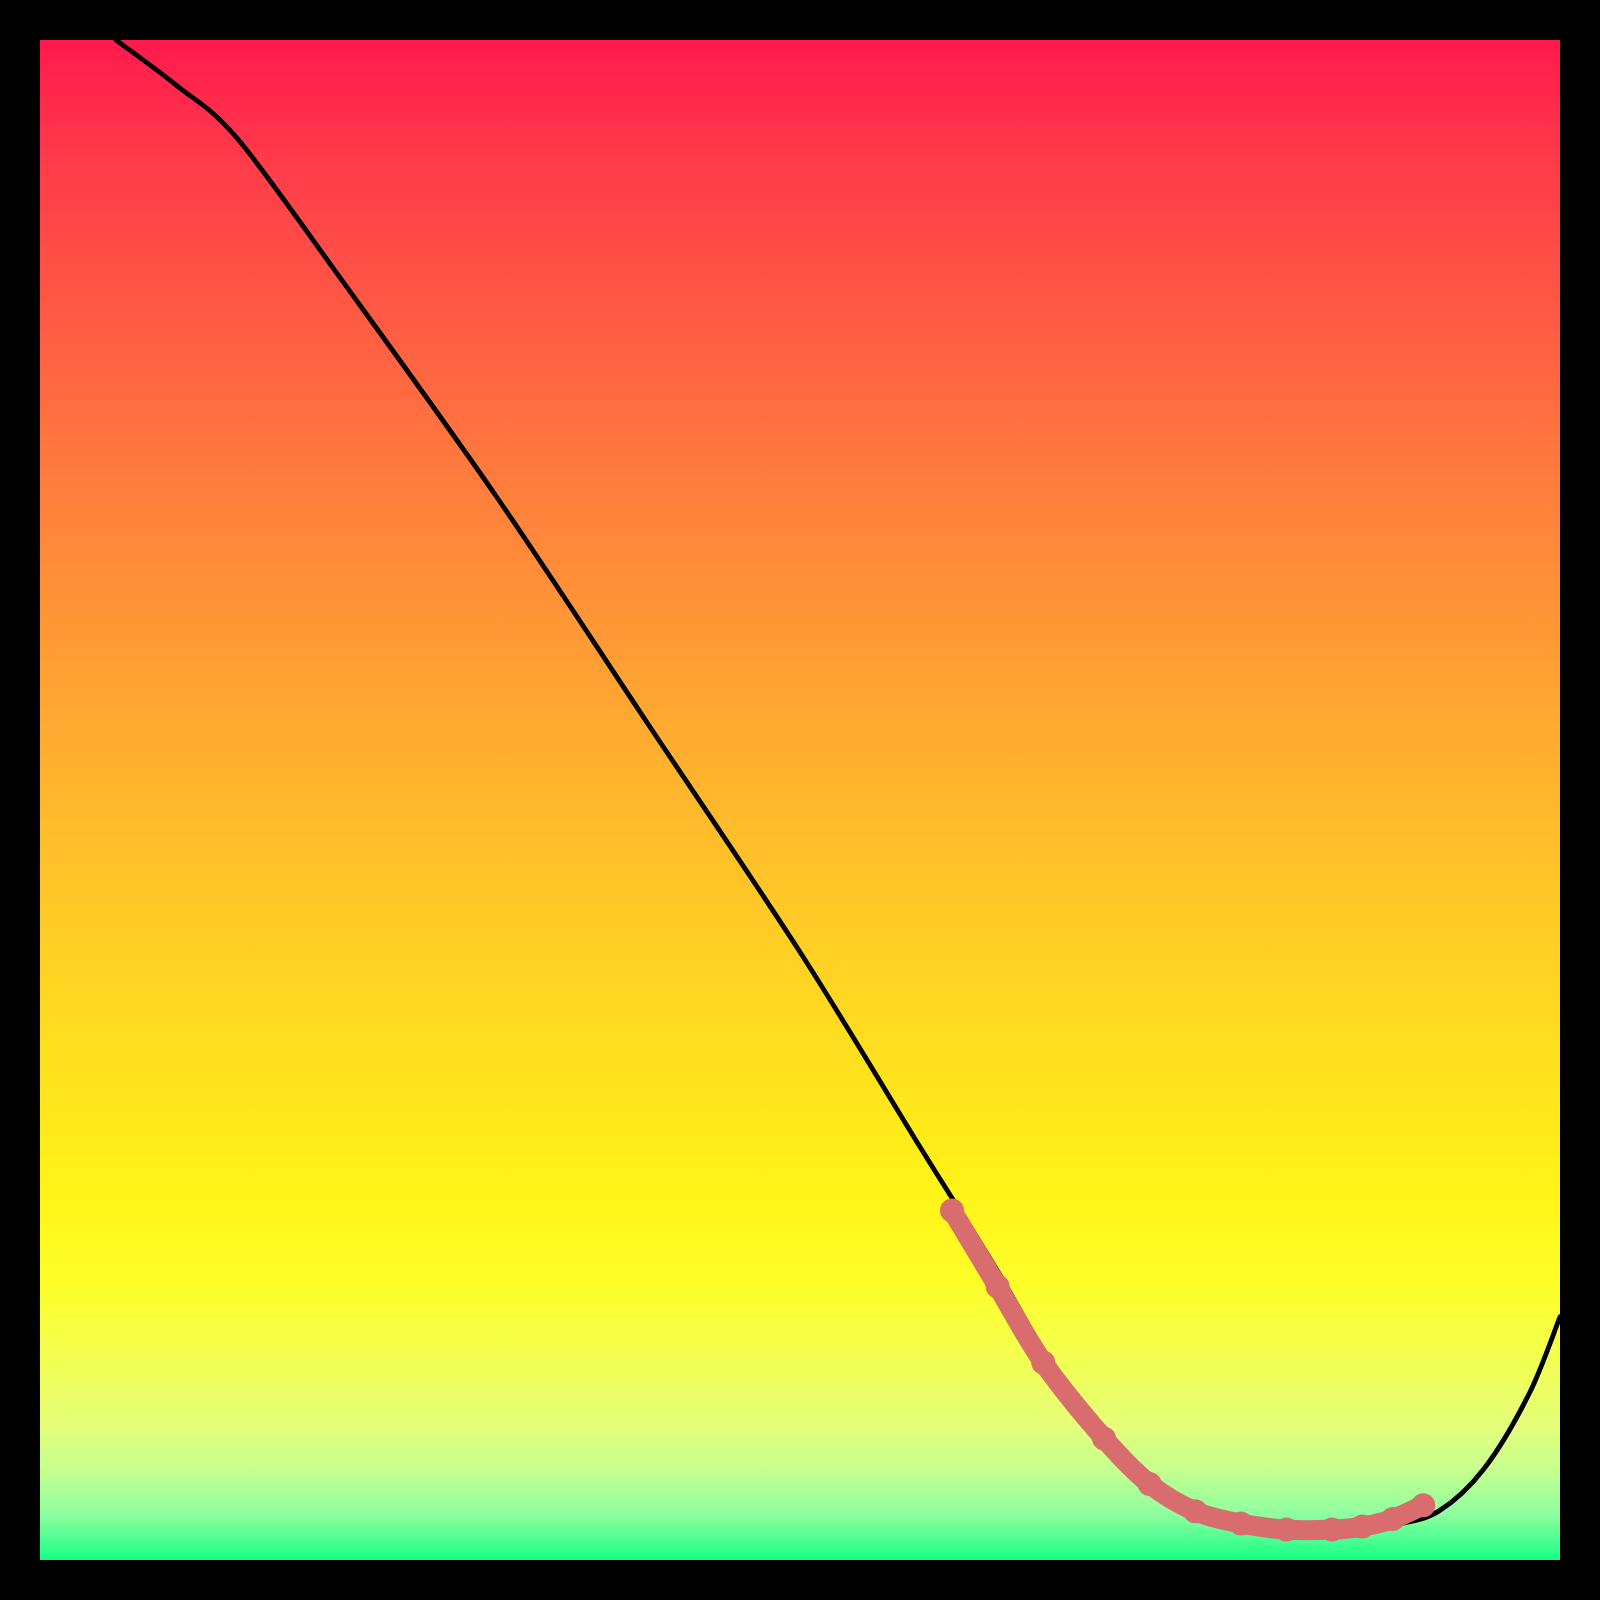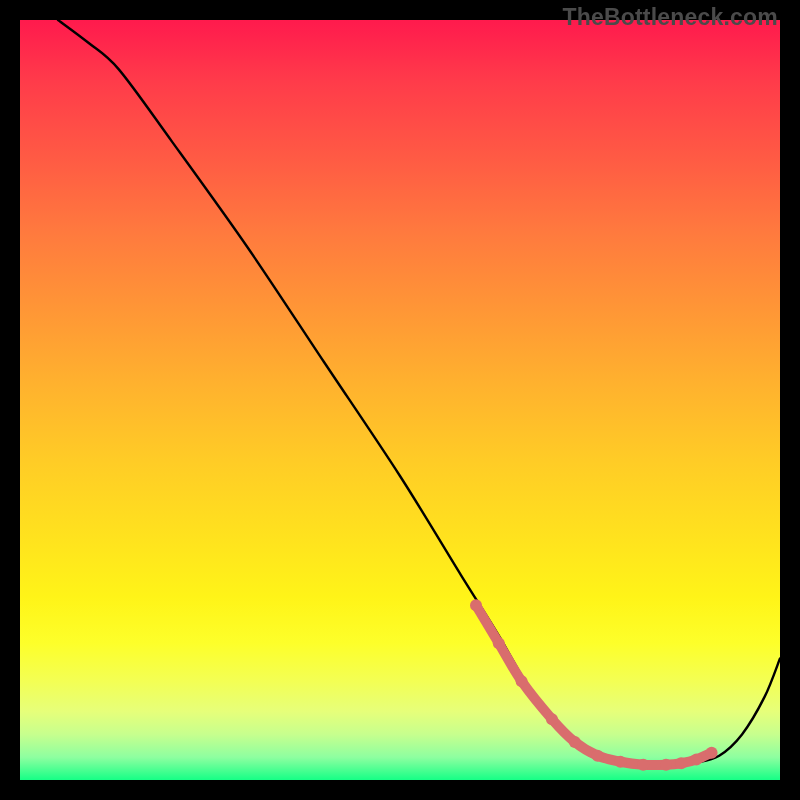--- a/index.html
+++ b/index.html
@@ -74,14 +74,13 @@
         <circle cx="577.6" cy="735.68" r="6" fill="#d96d6d"></circle>
         <circle cx="600.4" cy="741.76" r="6" fill="#d96d6d"></circle>
         <circle cx="623.1999999999999" cy="744.8" r="6" fill="#d96d6d"></circle>
         <circle cx="646" cy="744.8" r="6" fill="#d96d6d"></circle>
         <circle cx="661.2" cy="743.28" r="6" fill="#d96d6d"></circle>
         <circle cx="676.4" cy="739.48" r="6" fill="#d96d6d"></circle>
         <circle cx="691.6" cy="732.64" r="6" fill="#d96d6d"></circle>
       </g>
   </svg>
 
-  <div class="watermark">TheBottleneck.com</div>
 </div>
 
 </body></html>

